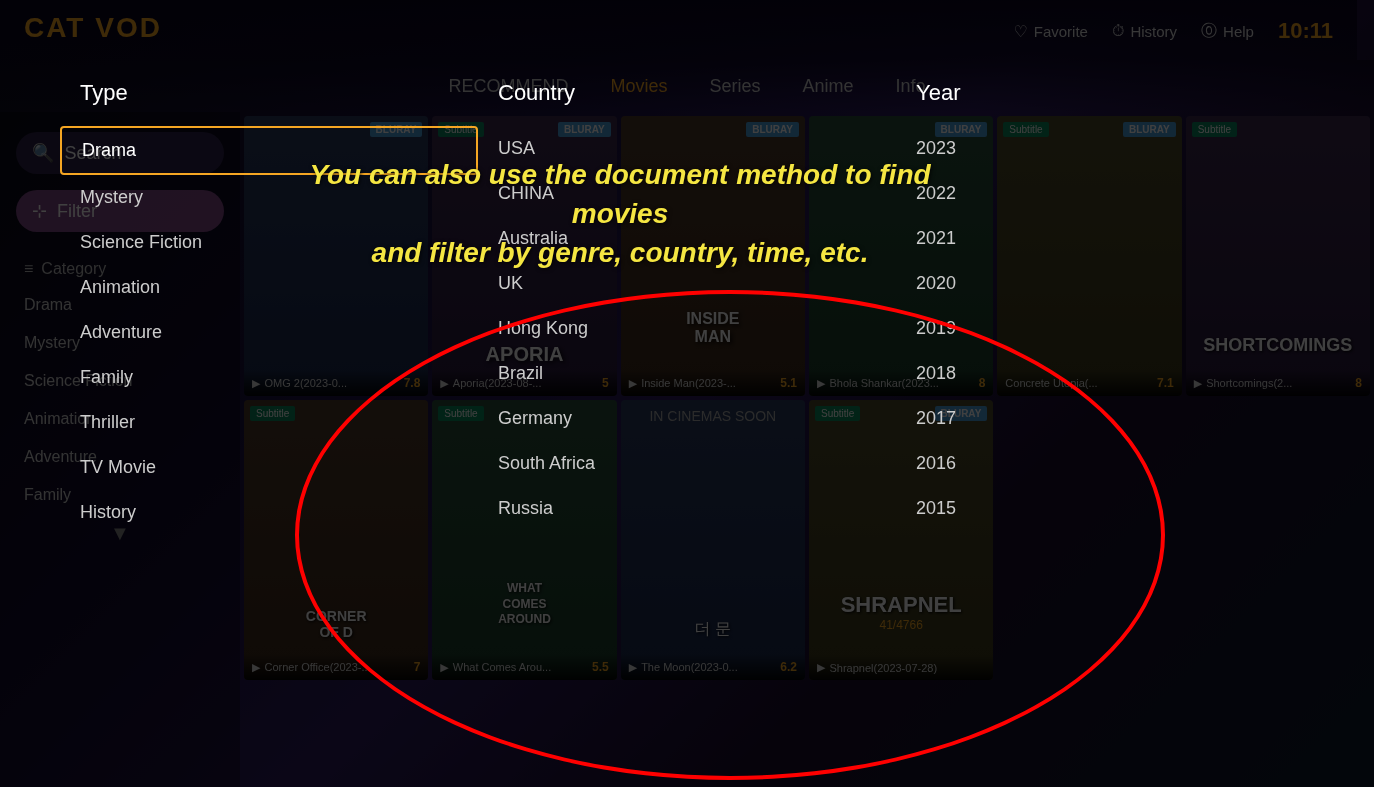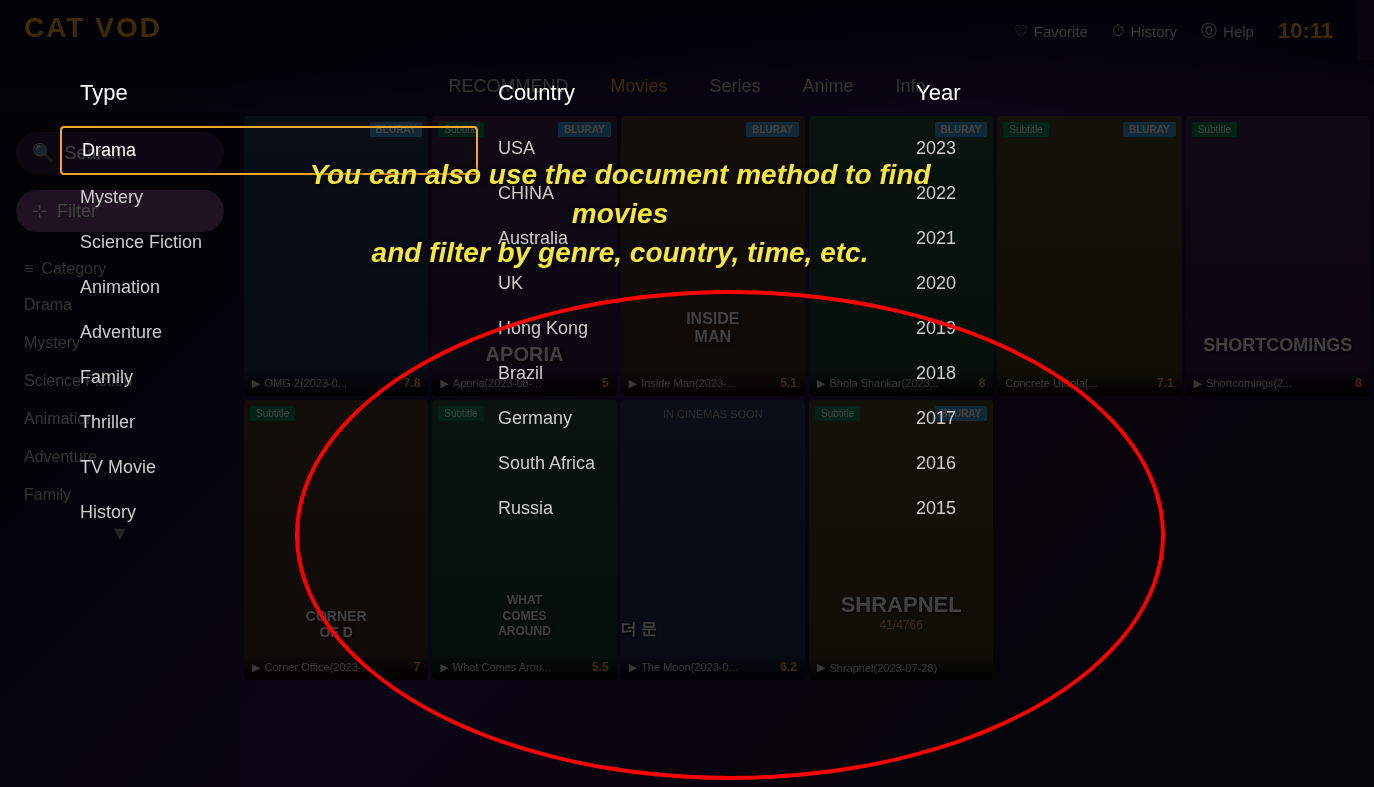--- a/index.html
+++ b/index.html
@@ -437,30 +437,30 @@
       <div class="subtitle-badge">Subtitle</div>
       <div style="position:absolute;bottom:40px;left:0;right:0;text-align:center;color:#fff;font-size:14px;font-weight:bold;text-shadow:1px 1px 3px #000;">CORNER<br>OF D</div>
       <div class="movie-info">
         <span>▶</span>
         <span>Corner Office(2023-...</span>
         <span class="rating">7</span>
       </div>
     </div>
     <div class="movie-card card-bg-4">
       <div class="subtitle-badge">Subtitle</div>
-      <div style="position:absolute;bottom:40px;left:0;right:0;text-align:center;color:#fff;font-size:12px;font-weight:bold;text-shadow:1px 1px 3px #000;line-height:1.3;">WHAT<br>COMES<br>AROUND</div>
+      <div style="position:absolute;bottom:52px;left:0;right:0;text-align:center;color:#fff;font-size:12px;font-weight:bold;text-shadow:1px 1px 3px #000;line-height:1.3;">WHAT<br>COMES<br>AROUND</div>
       <div class="movie-info">
         <span>▶</span>
         <span>What Comes Arou...</span>
         <span class="rating">5.5</span>
       </div>
     </div>
     <div class="movie-card card-bg-1">
-      <div style="position:absolute;bottom:40px;left:0;right:0;color:#fff;font-size:16px;font-weight:bold;text-shadow:1px 1px 3px #000;margin-top:25px;">더 문</div>
-      <div style="position:absolute;top:8px;left:0;right:0;text-align:center;color:#aaa;font-size:11px;">IN CINEMAS SOON</div>
+      <div style="position:absolute;bottom:40px;left:0;right:0;text-align:center;color:#fff;font-size:16px;font-weight:normal;text-shadow:1px 1px 3px #000;margin-top:25px;">더 문</div>
+      <div style="position:absolute;top:8px;left:0;right:0;text-align:center;color:#aaa;font-size:14px;">IN CINEMAS SOON</div>
       <div class="movie-info">
         <span>▶</span>
         <span>The Moon(2023-0...</span>
         <span class="rating">6.2</span>
       </div>
     </div>
     <div class="movie-card card-bg-5">
       <div class="badge">BLURAY</div>
       <div class="subtitle-badge">Subtitle</div>
       <div style="position:absolute;bottom:48px;left:0;right:0;text-align:center;">

